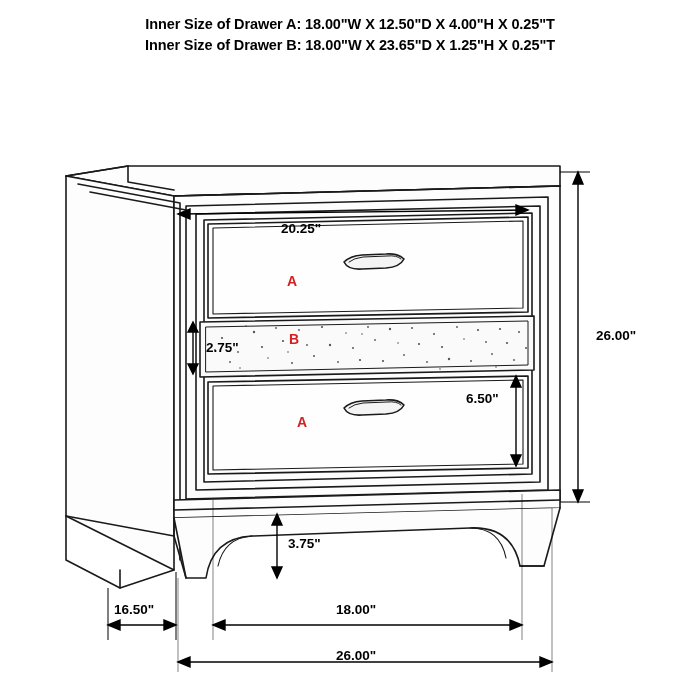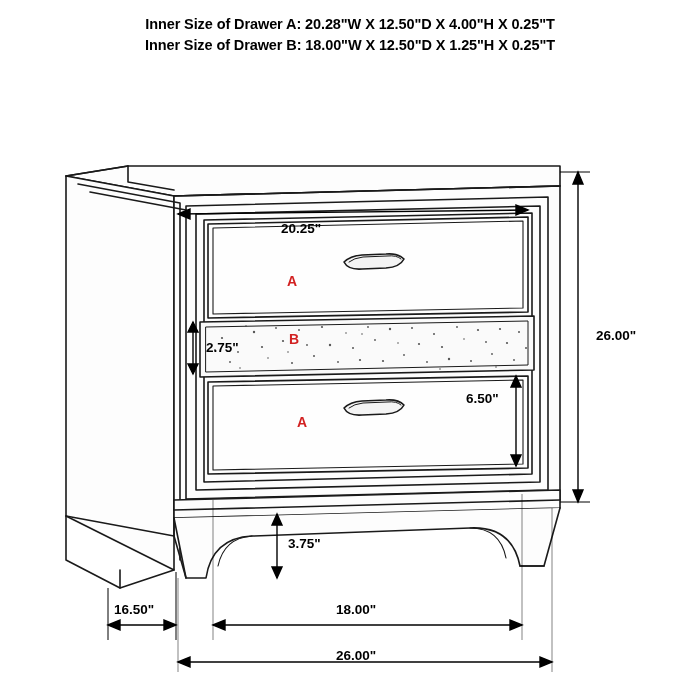--- a/index.html
+++ b/index.html
@@ -48,22 +48,22 @@
     font-weight: bold;
     color: #d22121;
     white-space: nowrap;
   }
 </style>
 </head>
 <body>
 
 <div id="stage">
 
-  <div class="hdr" id="hdr1">Inner Size of Drawer A: 20.28"W X 12.50"D X 4.00"H X 0.25"T</div>
-  <div class="hdr" id="hdr2">Inner Size of Drawer B: 18.00"W X 12.50"D X 1.25"H X 0.25"T</div>
+  <div class="hdr" id="hdr1">Inner Size of Drawer A: 18.00"W X 12.50"D X 4.00"H X 0.25"T</div>
+  <div class="hdr" id="hdr2">Inner Size of Drawer B: 18.00"W X 23.65"D X 1.25"H X 0.25"T</div>
 
   <svg width="700" height="700" viewBox="0 0 700 700">
     <g fill="none" stroke="#1a1a1a" stroke-width="1.6" stroke-linejoin="round" stroke-linecap="round">
 
       <polygon points="66,176 128,166 560,166 560,186 174,196" fill="#fdfdfd" stroke="#1a1a1a"></polygon>
 
       <polygon points="66,176 174,196 174,570 66,516" fill="#fdfdfd" stroke="#1a1a1a"></polygon>
 
       <polygon points="174,196 560,186 560,500 174,510" fill="#fdfdfd" stroke="#1a1a1a"></polygon>
 

